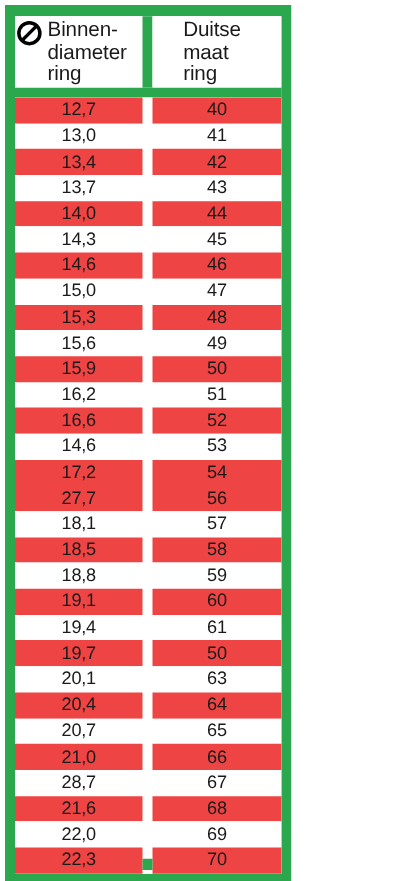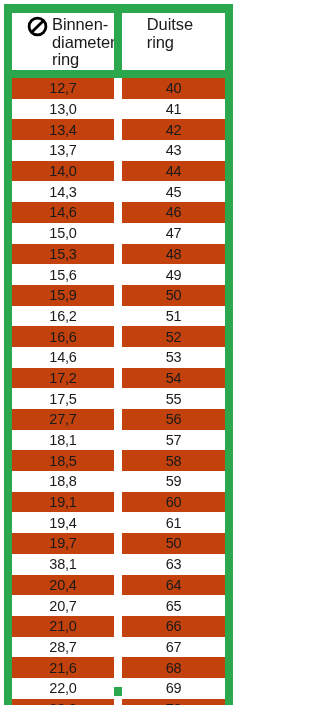--- a/index.html
+++ b/index.html
@@ -30,21 +30,21 @@
   .thead {
     display: flex;
     background: #ffffff;
     height: 57px;
   }
   .th {
     box-sizing: border-box;
     background: #ffffff;
     overflow: hidden;
   }
-  .th-left  { width: 106px; padding: 3px 0 0 15px; }
+  .th-left  { width: 106px; padding: 3px 0 0 1px; }
   .th-right { width: 107px; padding: 3px 0 0 25px; }
 
   .th-title {
     font-size: 16.5px;
     line-height: 17.5px;
     color: #1a1a1a;
     letter-spacing: -0.1px;
   }
   .th-line { display: block; white-space: nowrap; }
 
@@ -64,21 +64,21 @@
   
   .hrule { height: 8px; background: #2BA84E; }
 
   
   .tbody { background: #ffffff; }
   .row {
     display: flex;
     height: 20.7px;
     align-items: center;
   }
-  .row.alt .cell { background: #c2410c; }
+  .row.alt .cell { background: #ef4444; }
   .cell {
     box-sizing: border-box;
     height: 100%;
     background: #ffffff;
     display: flex;
     align-items: center;
     justify-content: center;
     font-size: 14.5px;
     color: #1a1a1a;
     letter-spacing: -0.2px;
@@ -114,20 +114,21 @@
           <span class="th-line">ring</span>
         </div>
       </div>
     </div>
 
     <div class="col-gap"></div>
 
     <div class="th th-right">
       <div class="th-title">
         <span class="th-line">Duitse</span>
+        <span class="th-line">maat</span>
         <span class="th-line">ring</span>
       </div>
     </div>
   </div>
 
   <div class="hrule"></div>
 
   <div class="tbody" id="tbody">
       <div class="row alt">
         <div class="cell cell-left">12,7</div>
@@ -197,25 +198,20 @@
       <div class="row">
         <div class="cell cell-left">14,6</div>
         <div class="col-gap"></div>
         <div class="cell cell-right">53</div>
       </div>
       <div class="row alt">
         <div class="cell cell-left">17,2</div>
         <div class="col-gap"></div>
         <div class="cell cell-right">54</div>
       </div>
-      <div class="row">
-        <div class="cell cell-left">17,5</div>
-        <div class="col-gap"></div>
-        <div class="cell cell-right">55</div>
-      </div>
       <div class="row alt">
         <div class="cell cell-left">27,7</div>
         <div class="col-gap"></div>
         <div class="cell cell-right">56</div>
       </div>
       <div class="row">
         <div class="cell cell-left">18,1</div>
         <div class="col-gap"></div>
         <div class="cell cell-right">57</div>
       </div>
@@ -238,21 +234,21 @@
         <div class="cell cell-left">19,4</div>
         <div class="col-gap"></div>
         <div class="cell cell-right">61</div>
       </div>
       <div class="row alt">
         <div class="cell cell-left">19,7</div>
         <div class="col-gap"></div>
         <div class="cell cell-right">50</div>
       </div>
       <div class="row">
-        <div class="cell cell-left">38,1</div>
+        <div class="cell cell-left">20,1</div>
         <div class="col-gap"></div>
         <div class="cell cell-right">63</div>
       </div>
       <div class="row alt">
         <div class="cell cell-left">20,4</div>
         <div class="col-gap"></div>
         <div class="cell cell-right">64</div>
       </div>
       <div class="row">
         <div class="cell cell-left">20,7</div>

